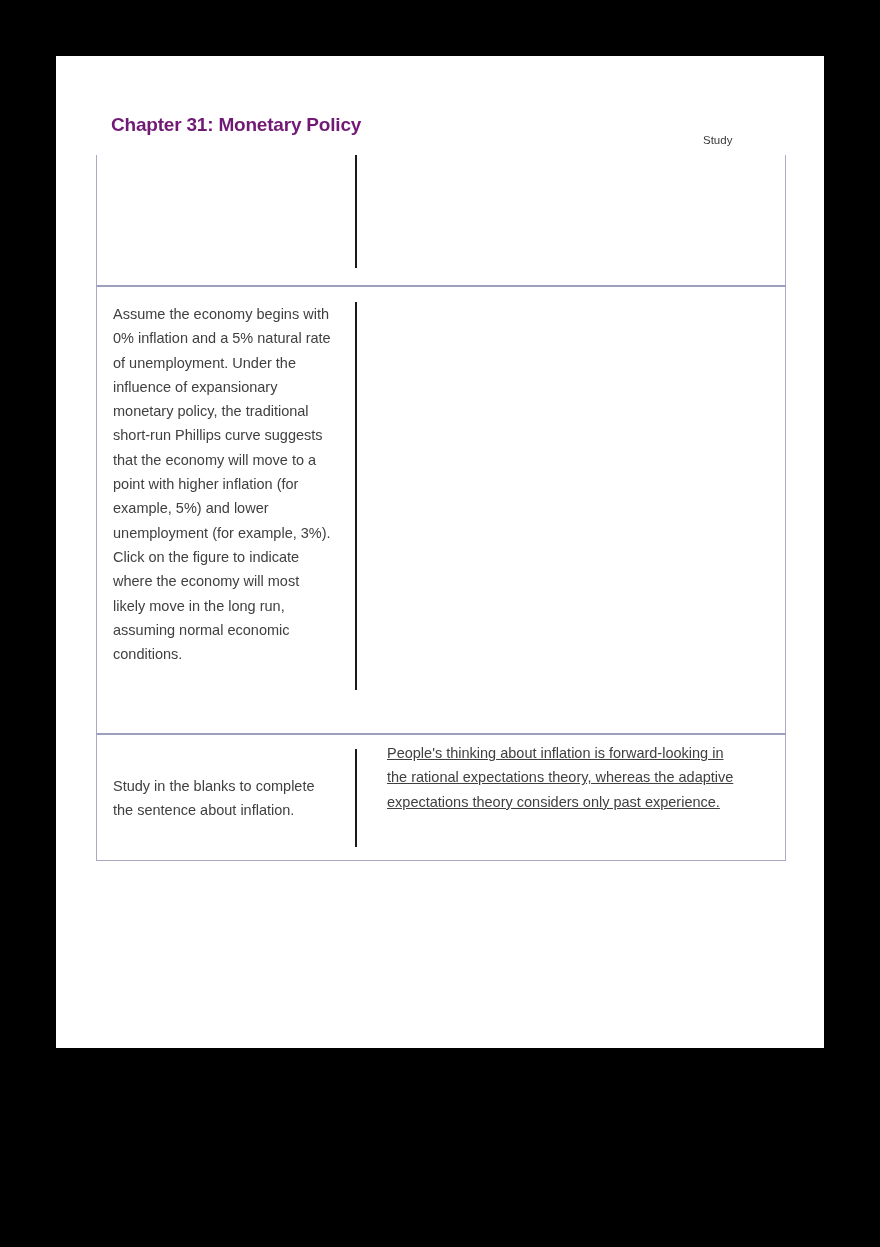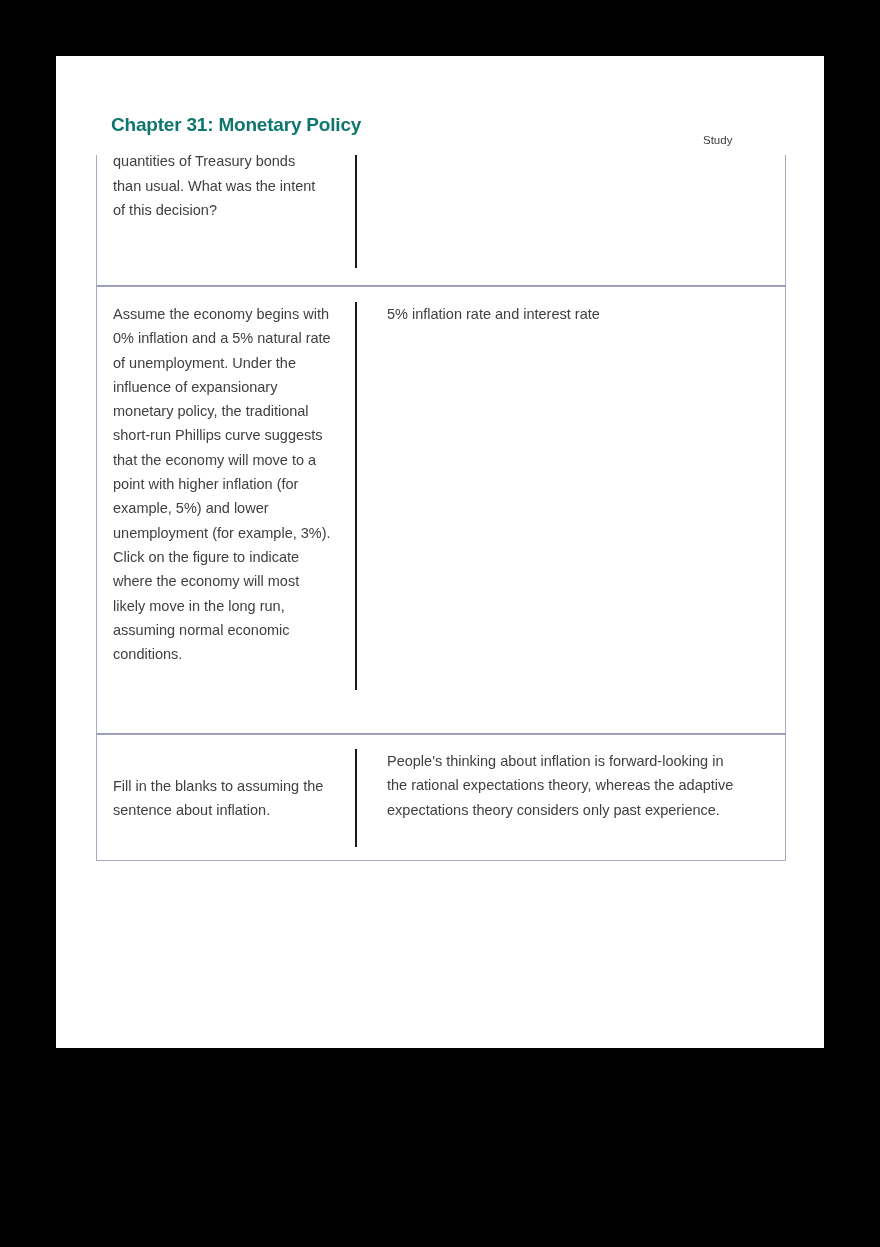--- a/index.html
+++ b/index.html
@@ -27,21 +27,21 @@
       height: 99px;
       background: #ffffff;
       z-index: 5;
     }
     .title {
       position: absolute;
       left: 55px;
       top: 58px;
       font-size: 19px;
       font-weight: bold;
-      color: #0f766e;
+      color: #701a75;
       letter-spacing: -0.2px;
       white-space: nowrap;
     }
     .study-link {
       position: absolute;
       left: 647px;
       top: 78px;
       font-size: 11.5px;
       color: #3a3a3a;
       text-decoration: none;
@@ -89,51 +89,44 @@
     .card1 .divider { top: 0; height: 113px; }
     
     .card2 { height: 448px; }
     .card2 .term { top: 15px; }
     .card2 .divider { top: 15px; height: 388px; }
     .card2 .definition { top: 15px; }
     
     .card3 { height: 128px; }
     .card3 .term { top: 39px; }
     .card3 .divider { top: 14px; height: 98px; }
-    .card3 .definition { top: 14px; width: 350px; }
+    .card3 .definition { top: 6px; width: 350px; text-decoration: underline; }
   </style>
 </head>
 <body>
 
 <div class="page">
 
   <div class="header">
     <div class="title">Chapter 31: Monetary Policy</div>
     <a class="study-link">Study</a>
   </div>
 
   <div class="cards">
 
     <div class="card card1">
-      <div class="term">
-        <div style="height:24.3px; overflow:hidden; color:#b0b0b0;">began buying greater</div>
-        <div>quantities of Treasury bonds</div>
-        <div>than usual. What was the intent</div>
-        <div>of this decision?</div>
-      </div>
       <div class="divider"></div>
       <div class="definition"></div>
     </div>
 
     <div class="card card2">
       <div class="term">Assume the economy begins with 0% inflation and a 5% natural rate of unemployment. Under the influence of expansionary monetary policy, the traditional short-run Phillips curve suggests that the economy will move to a point with higher inflation (for example, 5%) and lower unemployment (for example, 3%). Click on the figure to indicate where the economy will most likely move in the long run, assuming normal economic conditions.</div>
       <div class="divider"></div>
-      <div class="definition">5% inflation rate and interest rate</div>
     </div>
 
     <div class="card card3 last">
-      <div class="term">Fill in the blanks to assuming the sentence about inflation.</div>
+      <div class="term">Study in the blanks to complete the sentence about inflation.</div>
       <div class="divider"></div>
       <div class="definition">People's thinking about inflation is forward-looking in the rational expectations theory, whereas the adaptive expectations theory considers only past experience.</div>
     </div>
 
   </div>
 </div>
 
 </body></html>

